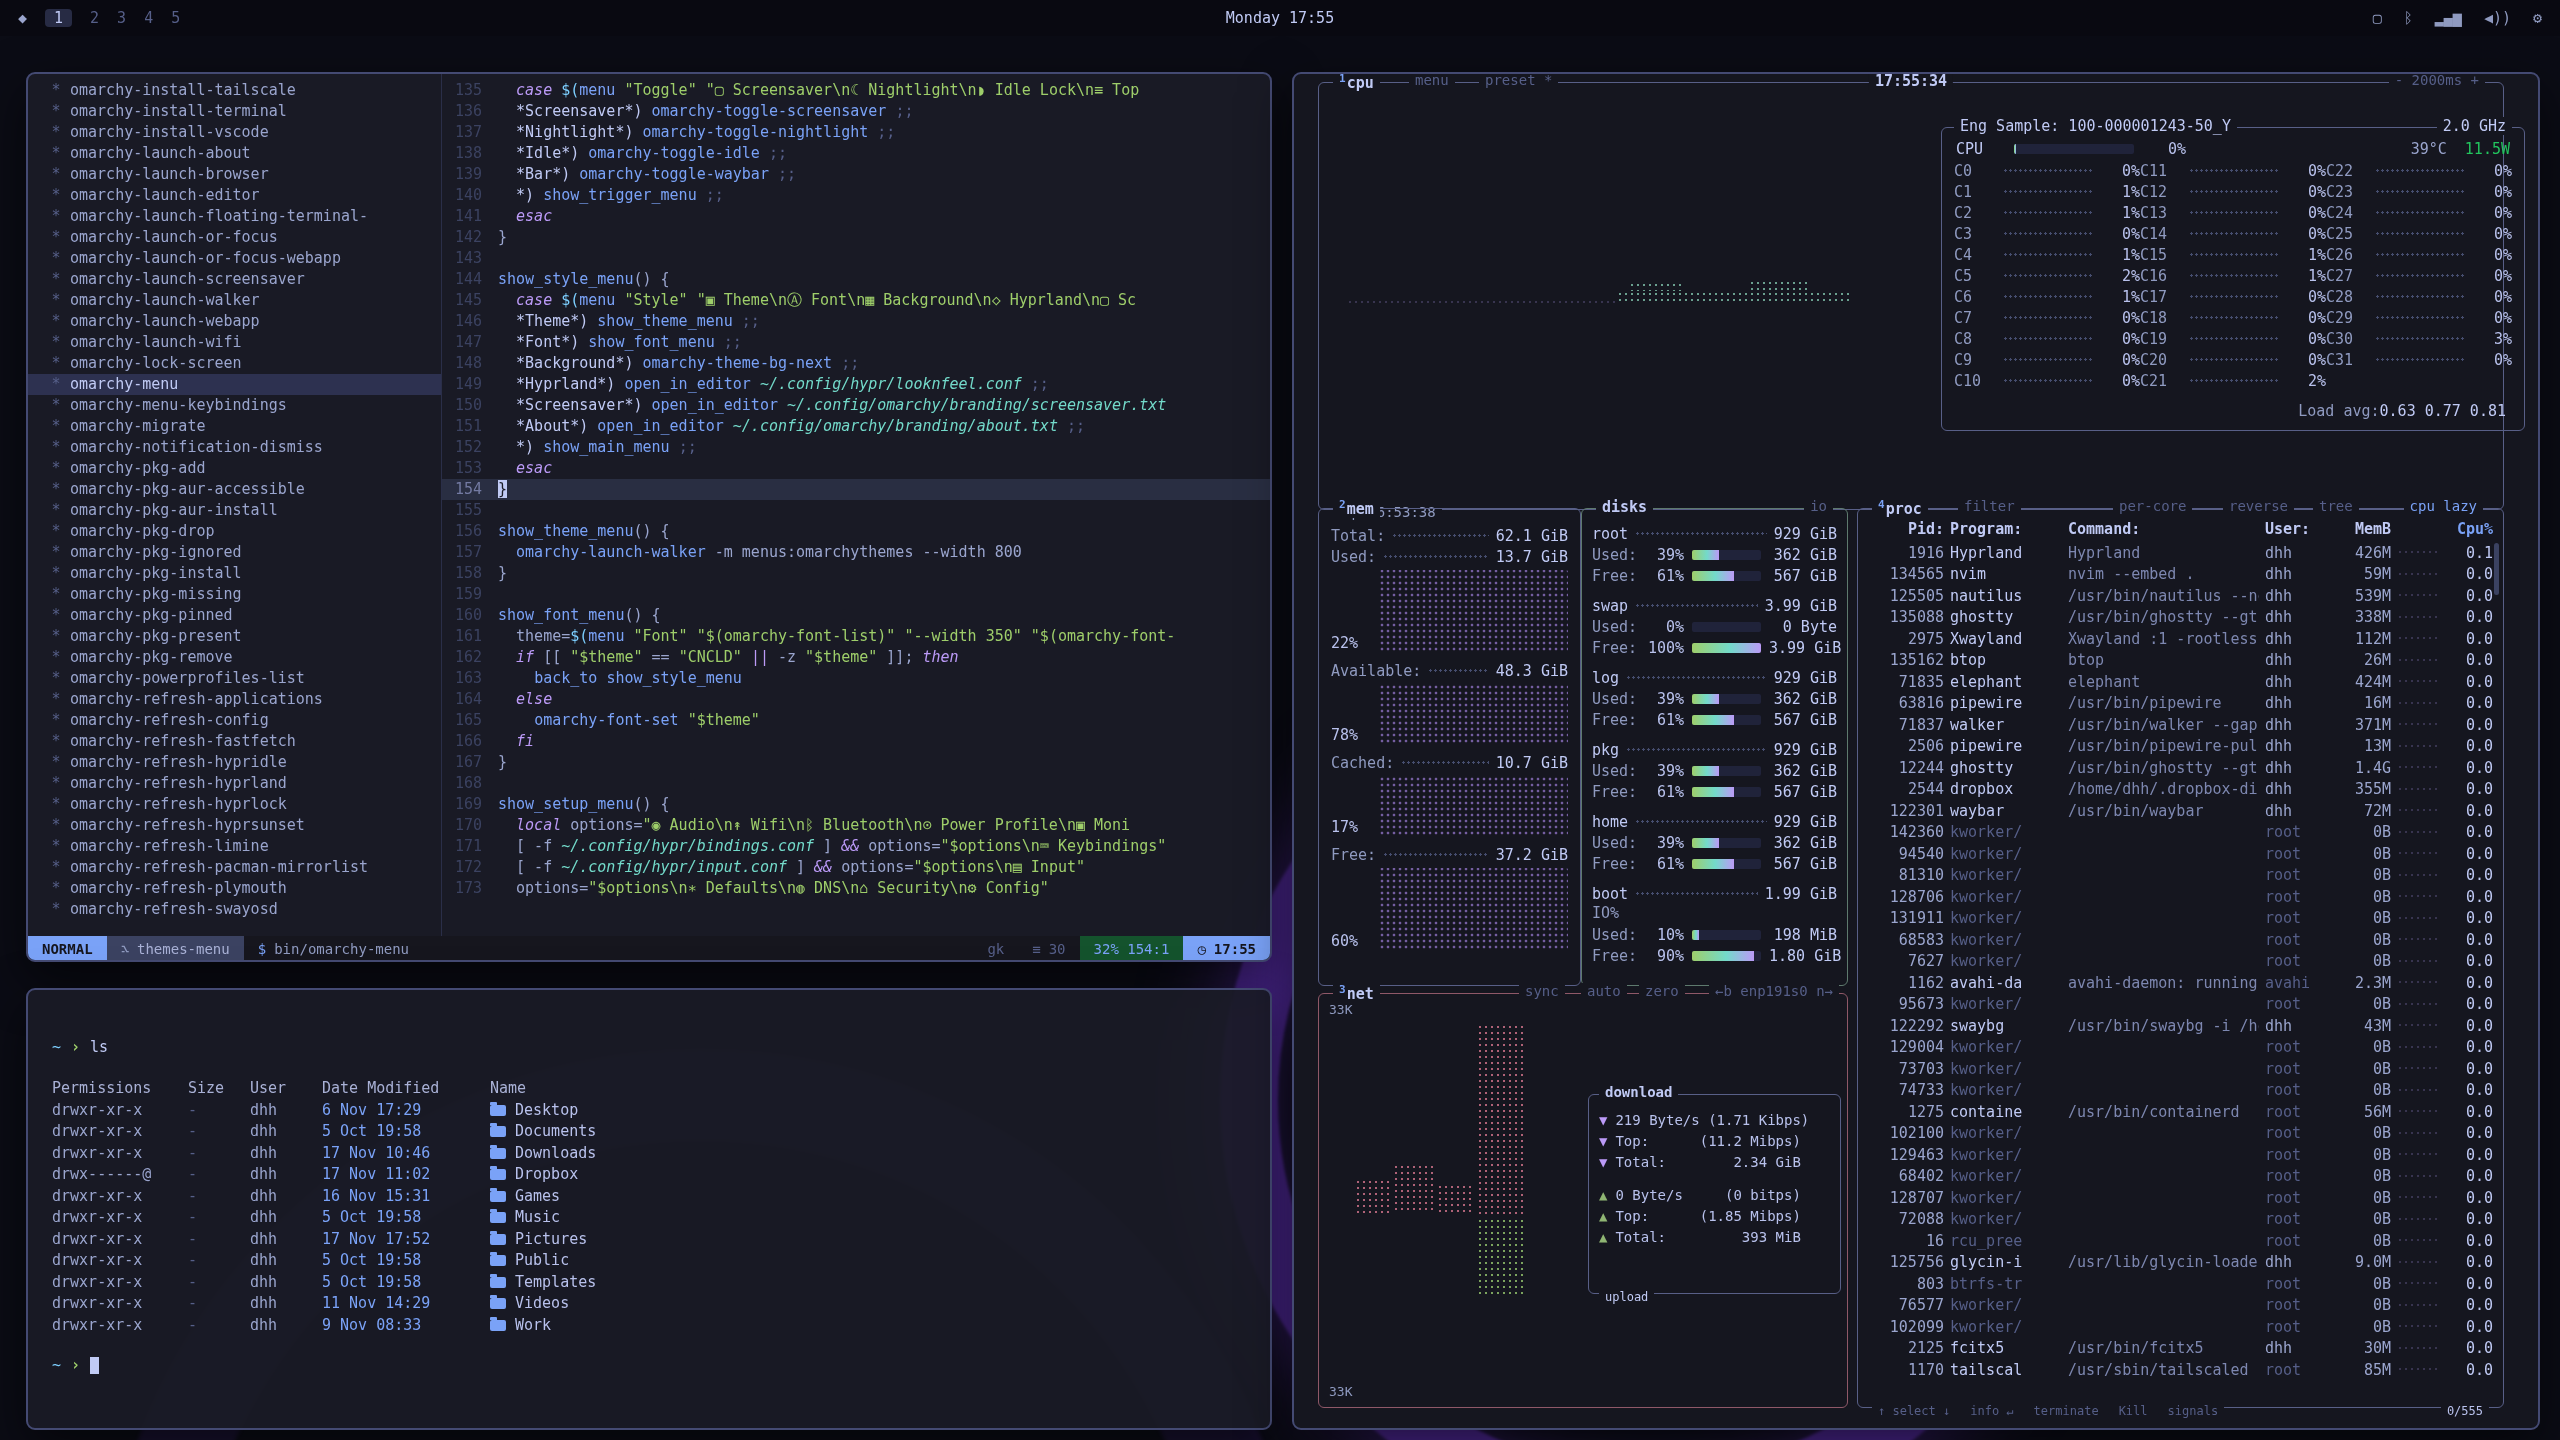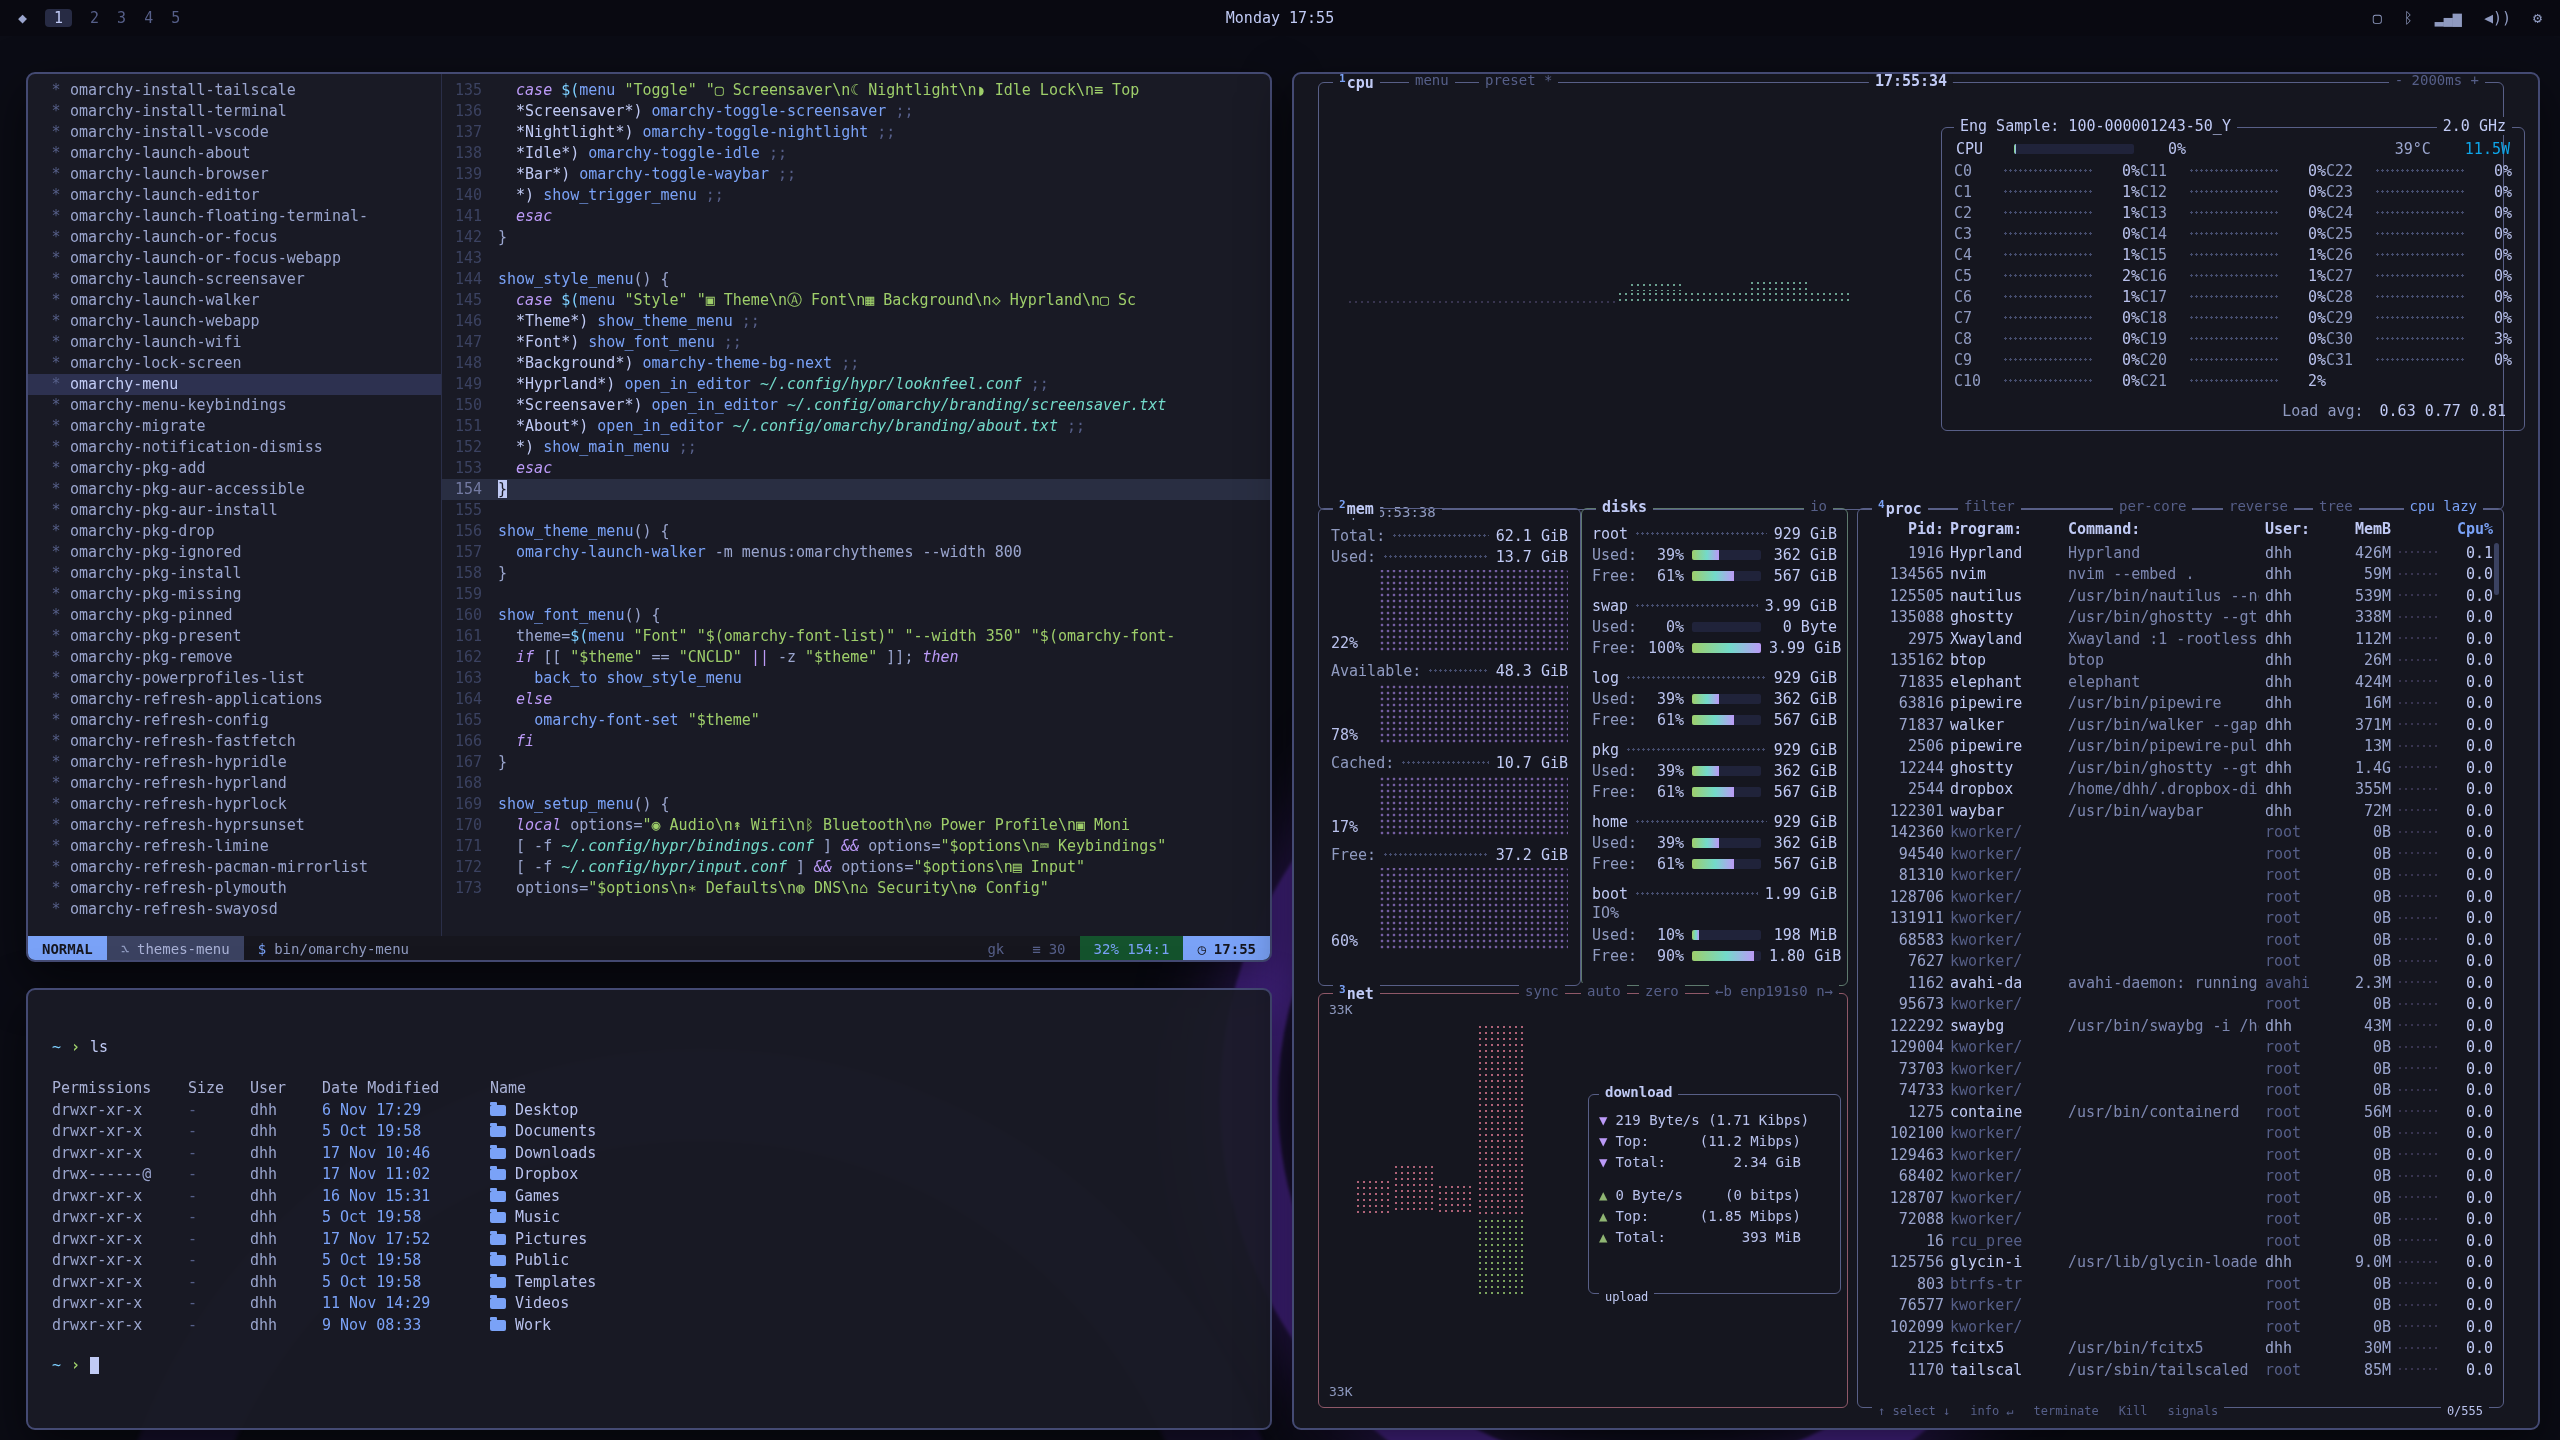--- a/index.html
+++ b/index.html
@@ -114,26 +114,26 @@
   .gstrip{position:absolute}
   .cpu-sub{position:absolute;left:622px;top:44px;width:584px;height:304px;border:1px solid #585f87;border-radius:6px;
            display:flex;flex-direction:column;padding:10px 6px 6px}
   .cpu-model{position:absolute;top:-11px;left:12px;background:#15161f;padding:0 6px;color:#c0caf5;white-space:pre}
   .cpu-freq{position:absolute;top:-11px;right:12px;background:#15161f;padding:0 6px;color:#c0caf5}
   .cpu-total{display:flex;align-items:center;height:22px;padding:0 8px;gap:8px}
   .cpu-total .lab{color:#c0caf5;width:42px}
   .cpu-total .tmeter{width:120px;flex:none}
   .cpu-total .pct{width:36px;text-align:right;color:#b8c1ec}
   .cpu-temp{margin-left:auto;color:#9aa5ce}
-  .cpu-power{color:#0ea5e9;margin-left:26px}
+  .cpu-power{color:#22c55e;margin-left:10px}
   .core-row{display:flex;height:21px;padding:0 6px}
   .core-cell{flex:1;display:flex;align-items:center}
   .c-lab{width:42px;color:#8f9ac0;flex:none}
   .c-pct{width:40px;text-align:right;color:#b8c1ec;flex:none}
-  .cpu-load{margin-top:auto;height:22px;display:flex;justify-content:flex-end;gap:16px;padding-right:12px}
+  .cpu-load{margin-top:auto;height:22px;display:flex;justify-content:flex-end;gap:0;padding-right:12px}
   .cpu-load .ll{color:#8f9ac0}.cpu-load .lv{color:#c0caf5}
   .cpu-uptime{position:absolute;bottom:-11px;left:18px;background:#15161f;padding:0 6px;color:#8f9ac0;font-size:14px}
 
   
   .mem-inner{padding:16px 12px 8px;display:flex;flex-direction:column;height:100%}
   .mem-row{display:flex;height:21px;align-items:center}
   .m-lab{color:#8f9ac0;white-space:pre}
   .m-val{color:#c0caf5;white-space:pre}
   .mem-graph{display:flex;align-items:flex-end;margin:3px 0 8px}
   .m-pct{width:48px;color:#b8c1ec}

